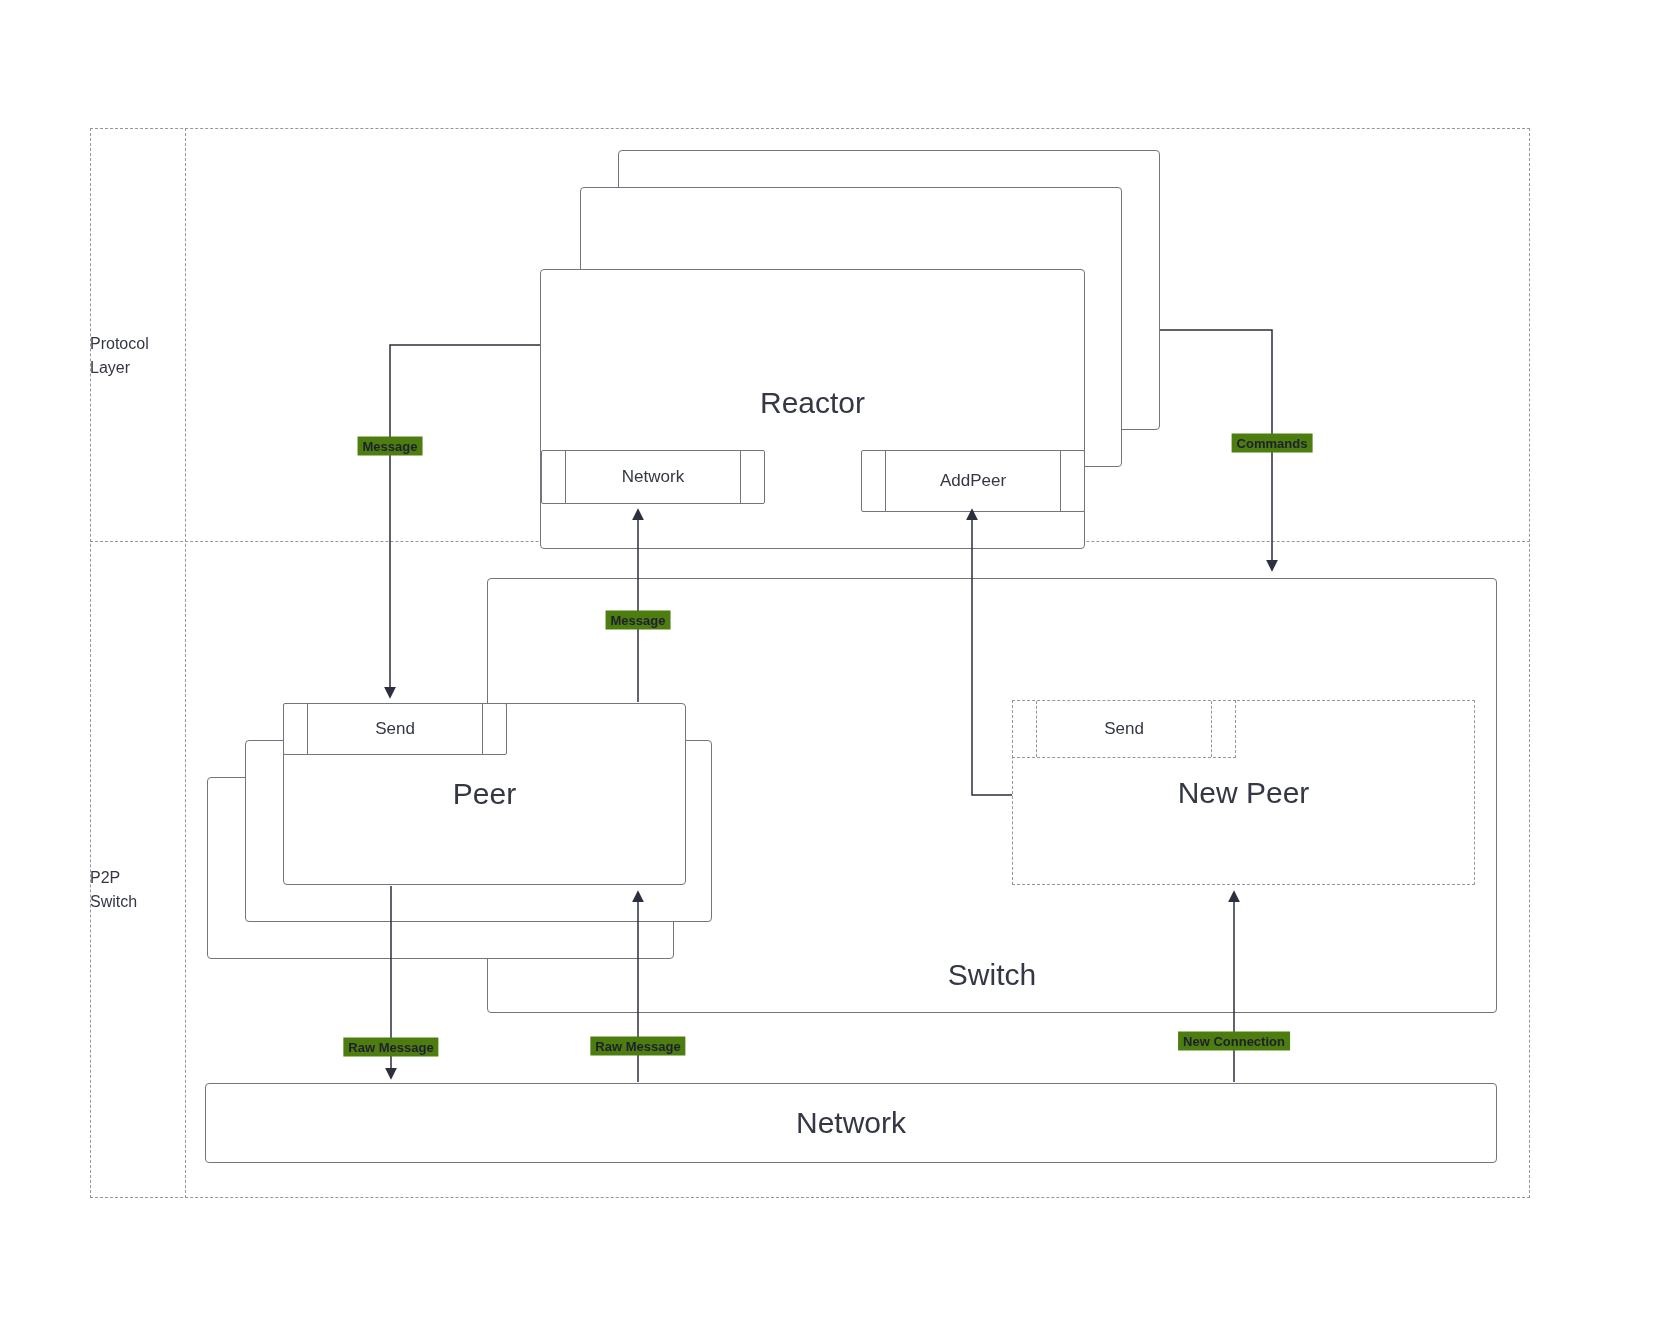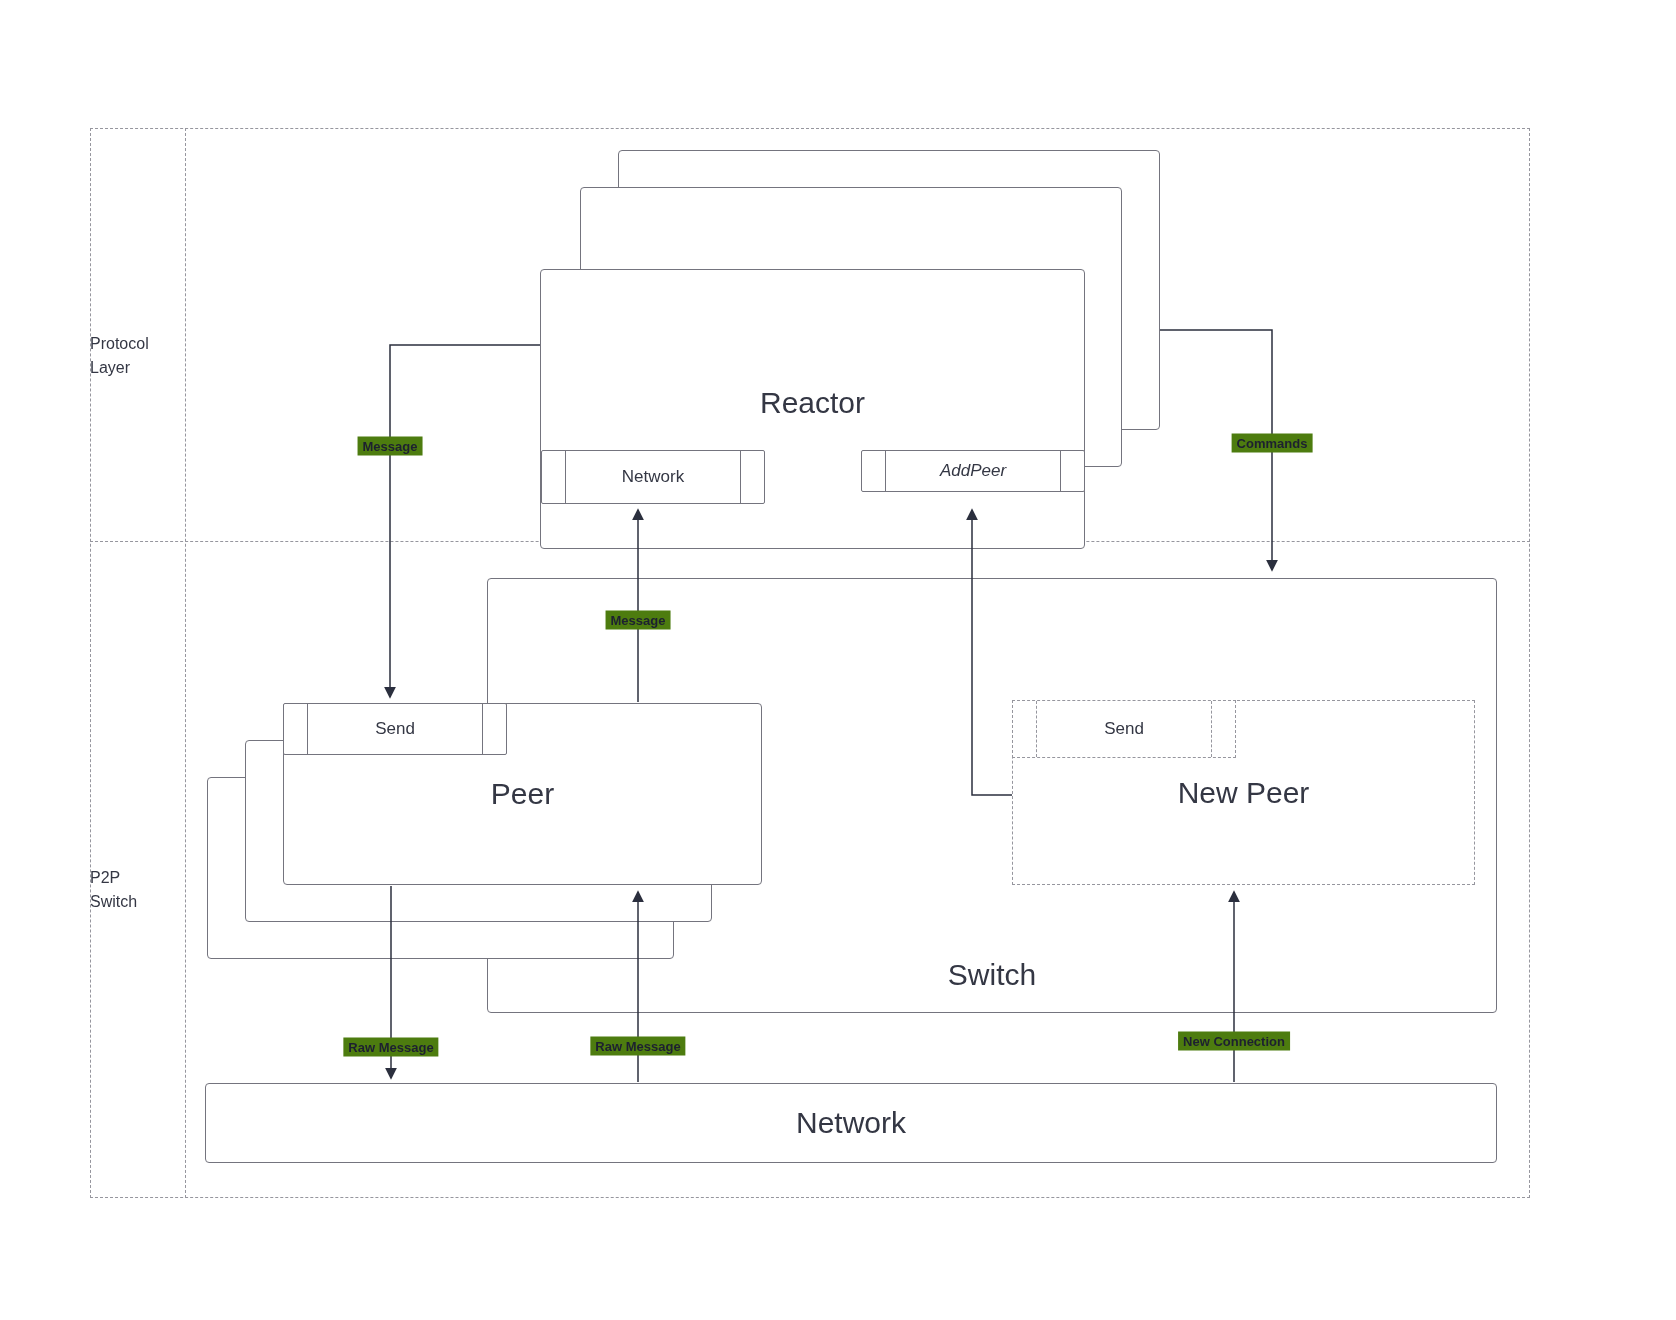--- a/index.html
+++ b/index.html
@@ -70,27 +70,27 @@
   </div>
 
   <div class="abs node z1" style="left:618px;top:150px;width:542px;height:280px;"></div>
   <div class="abs node z2" style="left:580px;top:187px;width:542px;height:280px;"></div>
   <div class="abs node z3" style="left:540px;top:225px;width:545px;height:280px;margin-top:44px;">
     <div class="node-title" style="top:133px;">Reactor</div>
   </div>
   <div class="abs port z4" style="left:541px;top:450px;width:224px;height:54px;">
     <span>Network</span>
   </div>
-  <div class="abs port z4" style="left:861px;top:450px;width:224px;height:42px;font-style:italic;">
+  <div class="abs port z4" style="left:861px;top:450px;width:224px;height:62px;">
     <span>AddPeer</span>
   </div>
 
   <div class="abs node z1" style="left:207px;top:777px;width:467px;height:182px;"></div>
   <div class="abs node z2" style="left:245px;top:740px;width:467px;height:182px;"></div>
-  <div class="abs node z3" style="left:283px;top:703px;width:479px;height:182px;">
+  <div class="abs node z3" style="left:283px;top:703px;width:403px;height:182px;">
     <div class="node-title">Peer</div>
   </div>
   <div class="abs port z4" style="left:283px;top:703px;width:224px;height:52px;">
     <span>Send</span>
   </div>
 
   <div class="abs node dashed z2" style="left:1012px;top:700px;width:463px;height:185px;border-radius:0;">
     <div class="node-title">New Peer</div>
   </div>
   <div class="abs port dashed z3" style="left:1012px;top:700px;width:224px;height:58px;border-radius:0;">

